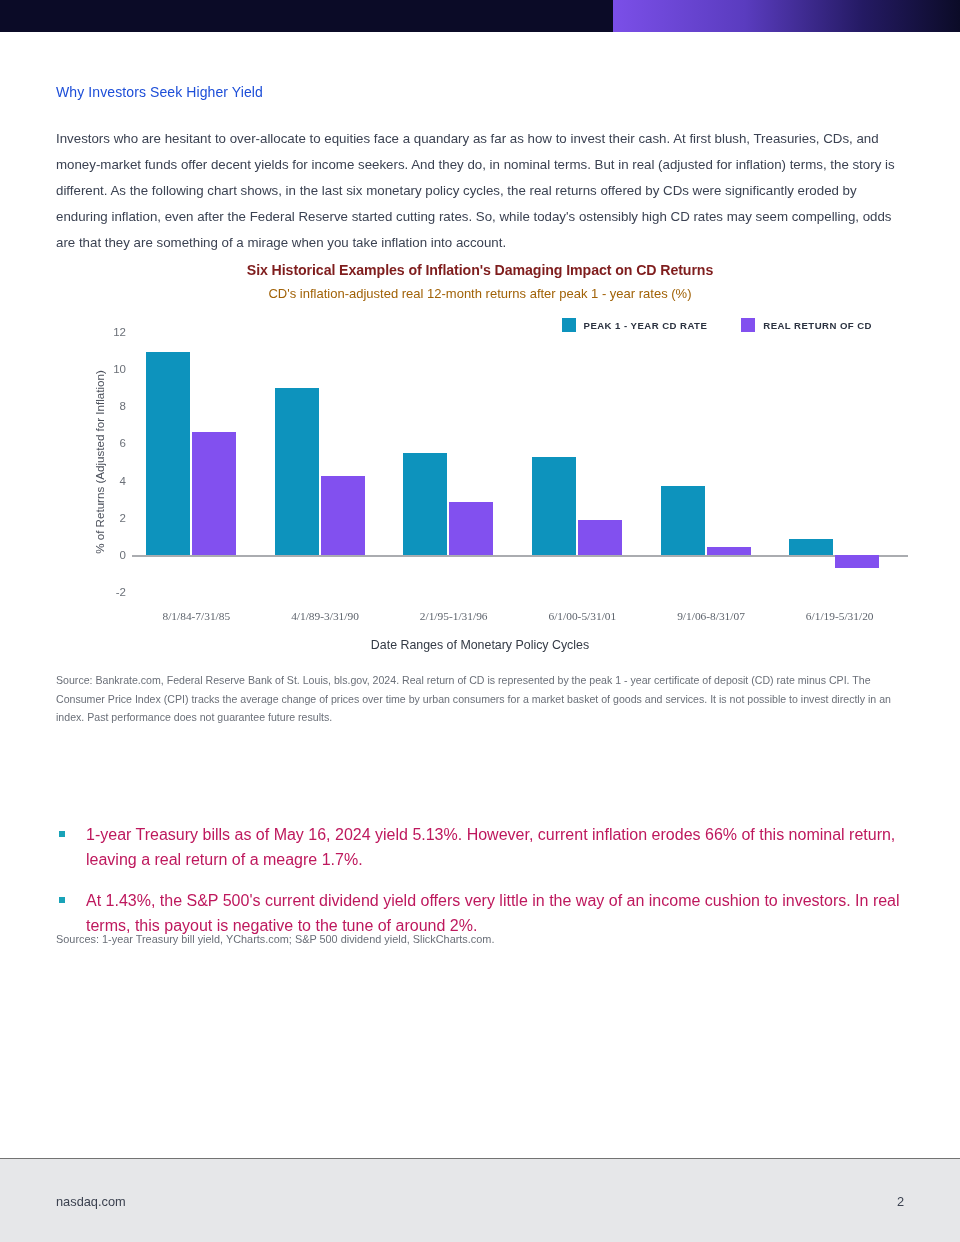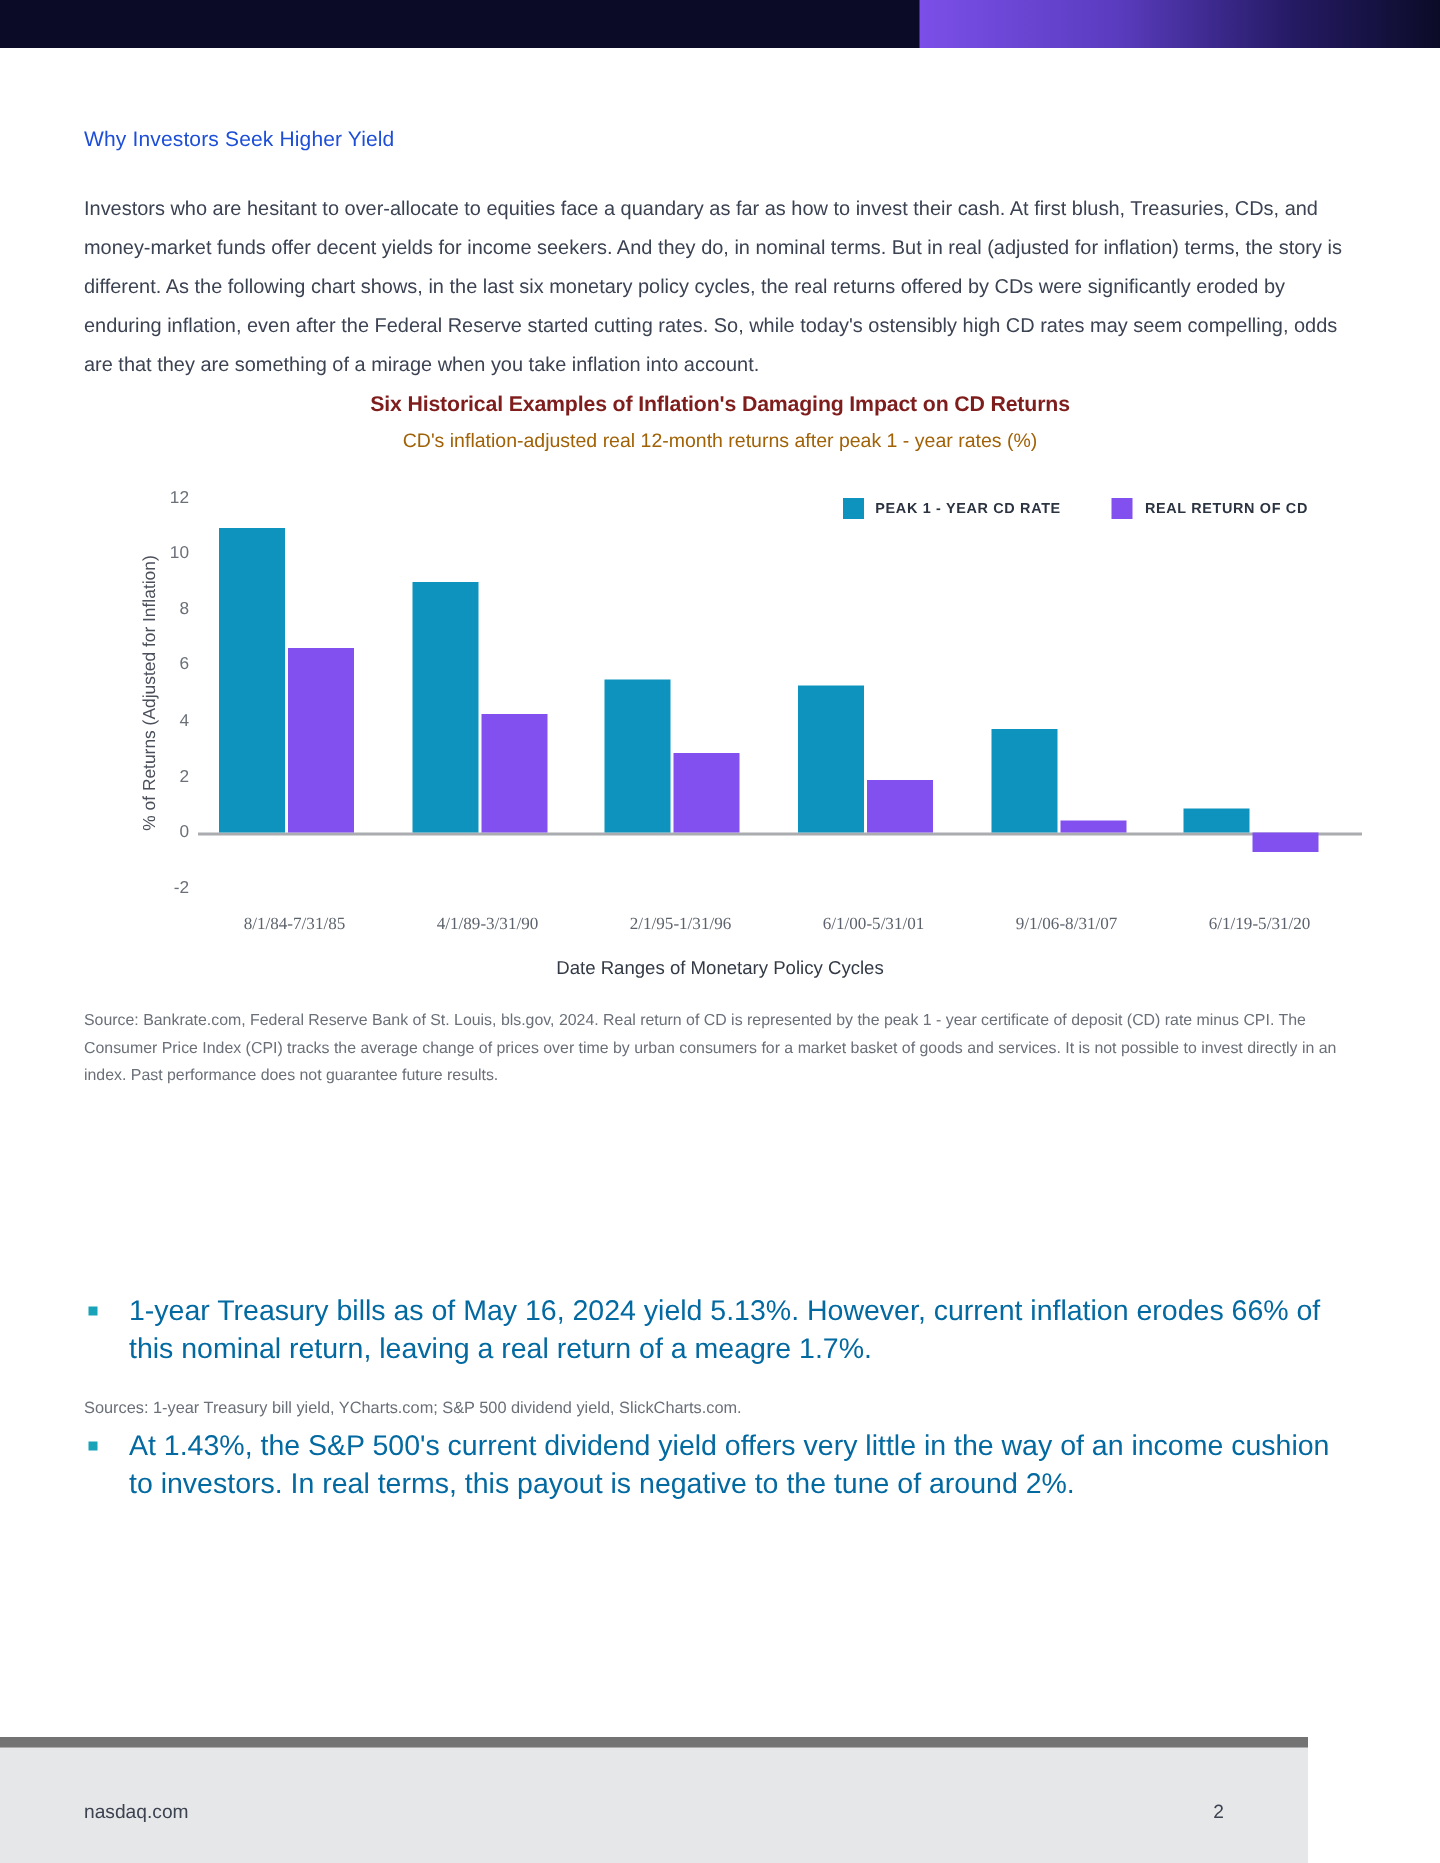--- a/index.html
+++ b/index.html
@@ -34,21 +34,21 @@
   .chart-wrap { position:absolute; left:56px; top:262px; width:848px; height:390px; }
   .chart-title {
     text-align:center; font-size:14.2px; font-weight:700; color:#7f1d1d;
     letter-spacing:-0.1px;
   }
   .chart-subtitle {
     text-align:center; font-size:13px; font-weight:400; color:#a16207;
     margin-top:8px;
   }
 
-  .legend { position:absolute; right:32px; top:70px; display:flex; gap:34px; align-items:center;justify-content:center; }
+  .legend { position:absolute; right:32px; top:56px; display:flex; gap:34px; align-items:center;justify-content:center; }
   .legend-item { display:flex; align-items:center; gap:8px; }
   .legend-swatch { width:14px; height:14px; display:block; }
   .legend-label { font-size:9.6px; letter-spacing:.45px; color:#2b3240; font-weight:600; }
 
   .plot { position:absolute; left:0; top:70px; width:848px; height:260px; }
   .y-axis-title {
     position:absolute; left:-48px; top:50%;
     transform: translateY(-50%) rotate(-90deg); transform-origin:center;
     font-size:11.6px; color:#4a4f5a; white-space:nowrap;
   }
@@ -85,36 +85,36 @@
     position:absolute; left:56px; top:765px; width:848px;
     font-size:13.3px; line-height:26px; color:#3b4252;
   }
 
   ul.bullets {
     position:absolute; left:56px; top:822px; width:848px;
     list-style:none;
   }
   ul.bullets li {
     position:relative; padding-left:30px; margin-bottom:16px;
-    font-size:19px; line-height:25px; color:#0369a1;margin-top:40px;
+    font-size:16px; line-height:25px; color:#be185d;
   }
   ul.bullets li .bullet-marker {
     position:absolute; left:3px; top:9px; width:6px; height:6px;
     background:#19a3b8; display:block;
   }
 
   .sources {
     position:absolute; left:56px; top:930px; width:848px;
     font-size:10.9px; color:#6a6f78; line-height:18px;
   }
 
   
   .footer {
-    position:absolute; left:0; top:1158px; width:872px; height:84px;
-    background:#e6e7e9; border-top:7px solid #737373;
+    position:absolute; left:0; top:1158px; width:960px; height:84px;
+    background:#e6e7e9; border-top:1px solid #737373;
   }
   .footer-left {
     position:absolute; left:56px; top:35px; font-size:12.8px; color:#3c4250;
   }
   .footer-right {
     position:absolute; right:56px; top:35px; font-size:12.8px; color:#3c4250;
   }
 </style>
 </head>
 <body>

